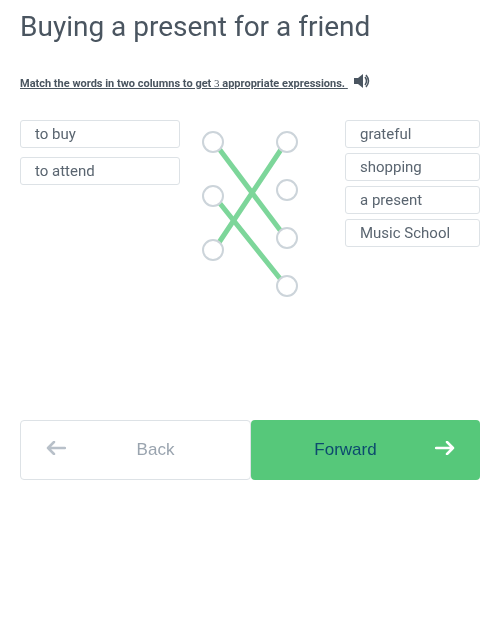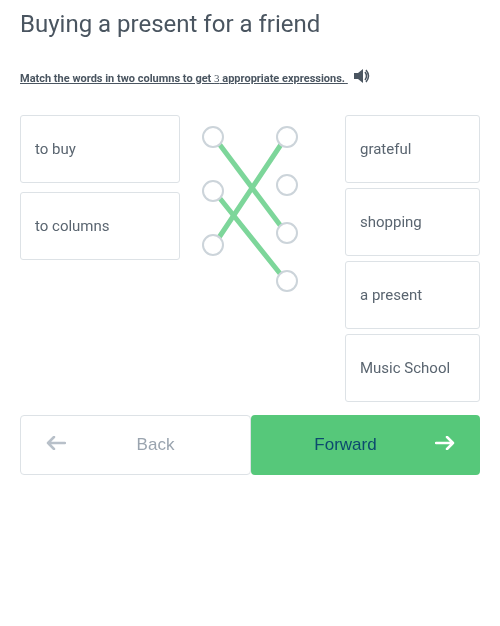--- a/index.html
+++ b/index.html
@@ -5,21 +5,21 @@
     * { box-sizing: border-box; margin: 0; padding: 0; }
     body {
       font-family: -apple-system, BlinkMacSystemFont, 'Segoe UI', Roboto, sans-serif;
       width: 500px;
       height: 626px;
       background: #fff;
       padding: 10px 20px;
       color: #4a5560;
     }
     .title {
-      font-size: 24px;
+      font-size: 28px;
       font-weight: 400;
       color: #4a5560;
       margin-bottom: 30px;
     }
     .instruction {
       font-size: 11px;
       font-weight: 700;
       color: #4a5560;
       line-height: 1.5;
       margin-bottom: 25px;
@@ -41,21 +41,21 @@
     }
     .left-col, .right-col {
       position: absolute;
       top: 0;
     }
     .left-col { left: 0; width: 160px; }
     .right-col { right: 0; width: 135px; }
     .word-box {
       border: 1px solid #dde2e6;
       border-radius: 3px;
-      padding: 24px 14px;
+      padding: 4px 14px;
       font-size: 15px;
       color: #5a6570;
       background: #fff;
       cursor: pointer;
       margin-bottom: 9px;
     }
     .connectors {
       position: absolute;
       left: 162px;
       right: 162px;
@@ -121,21 +121,21 @@
       <path d="M12 4 Q15 8 12 12" stroke="#4a5560" stroke-width="1.5" fill="none"></path>
       <path d="M13 2 Q18 8 13 14" stroke="#4a5560" stroke-width="1.5" fill="none"></path>
     </svg>
   </span>
 </p>
 
 <div class="match-area">
 
   <div class="left-col">
     <div class="word-box">to buy</div>
-    <div class="word-box">to columns</div>
+    <div class="word-box">to attend</div>
   </div>
 
   <div class="connectors">
     <svg class="lines" viewBox="0 0 136 210" preserveAspectRatio="none">
       <line x1="32" y1="22" x2="104" y2="118" stroke="#7dd69a" stroke-width="5" stroke-linecap="round"></line>
       <line x1="32" y1="76" x2="104" y2="166" stroke="#7dd69a" stroke-width="5" stroke-linecap="round"></line>
       <line x1="32" y1="130" x2="104" y2="22" stroke="#7dd69a" stroke-width="5" stroke-linecap="round"></line>
     </svg>
     <div class="circle" style="left:20px; top:11px;"></div>
     <div class="circle" style="left:20px; top:65px;"></div>

